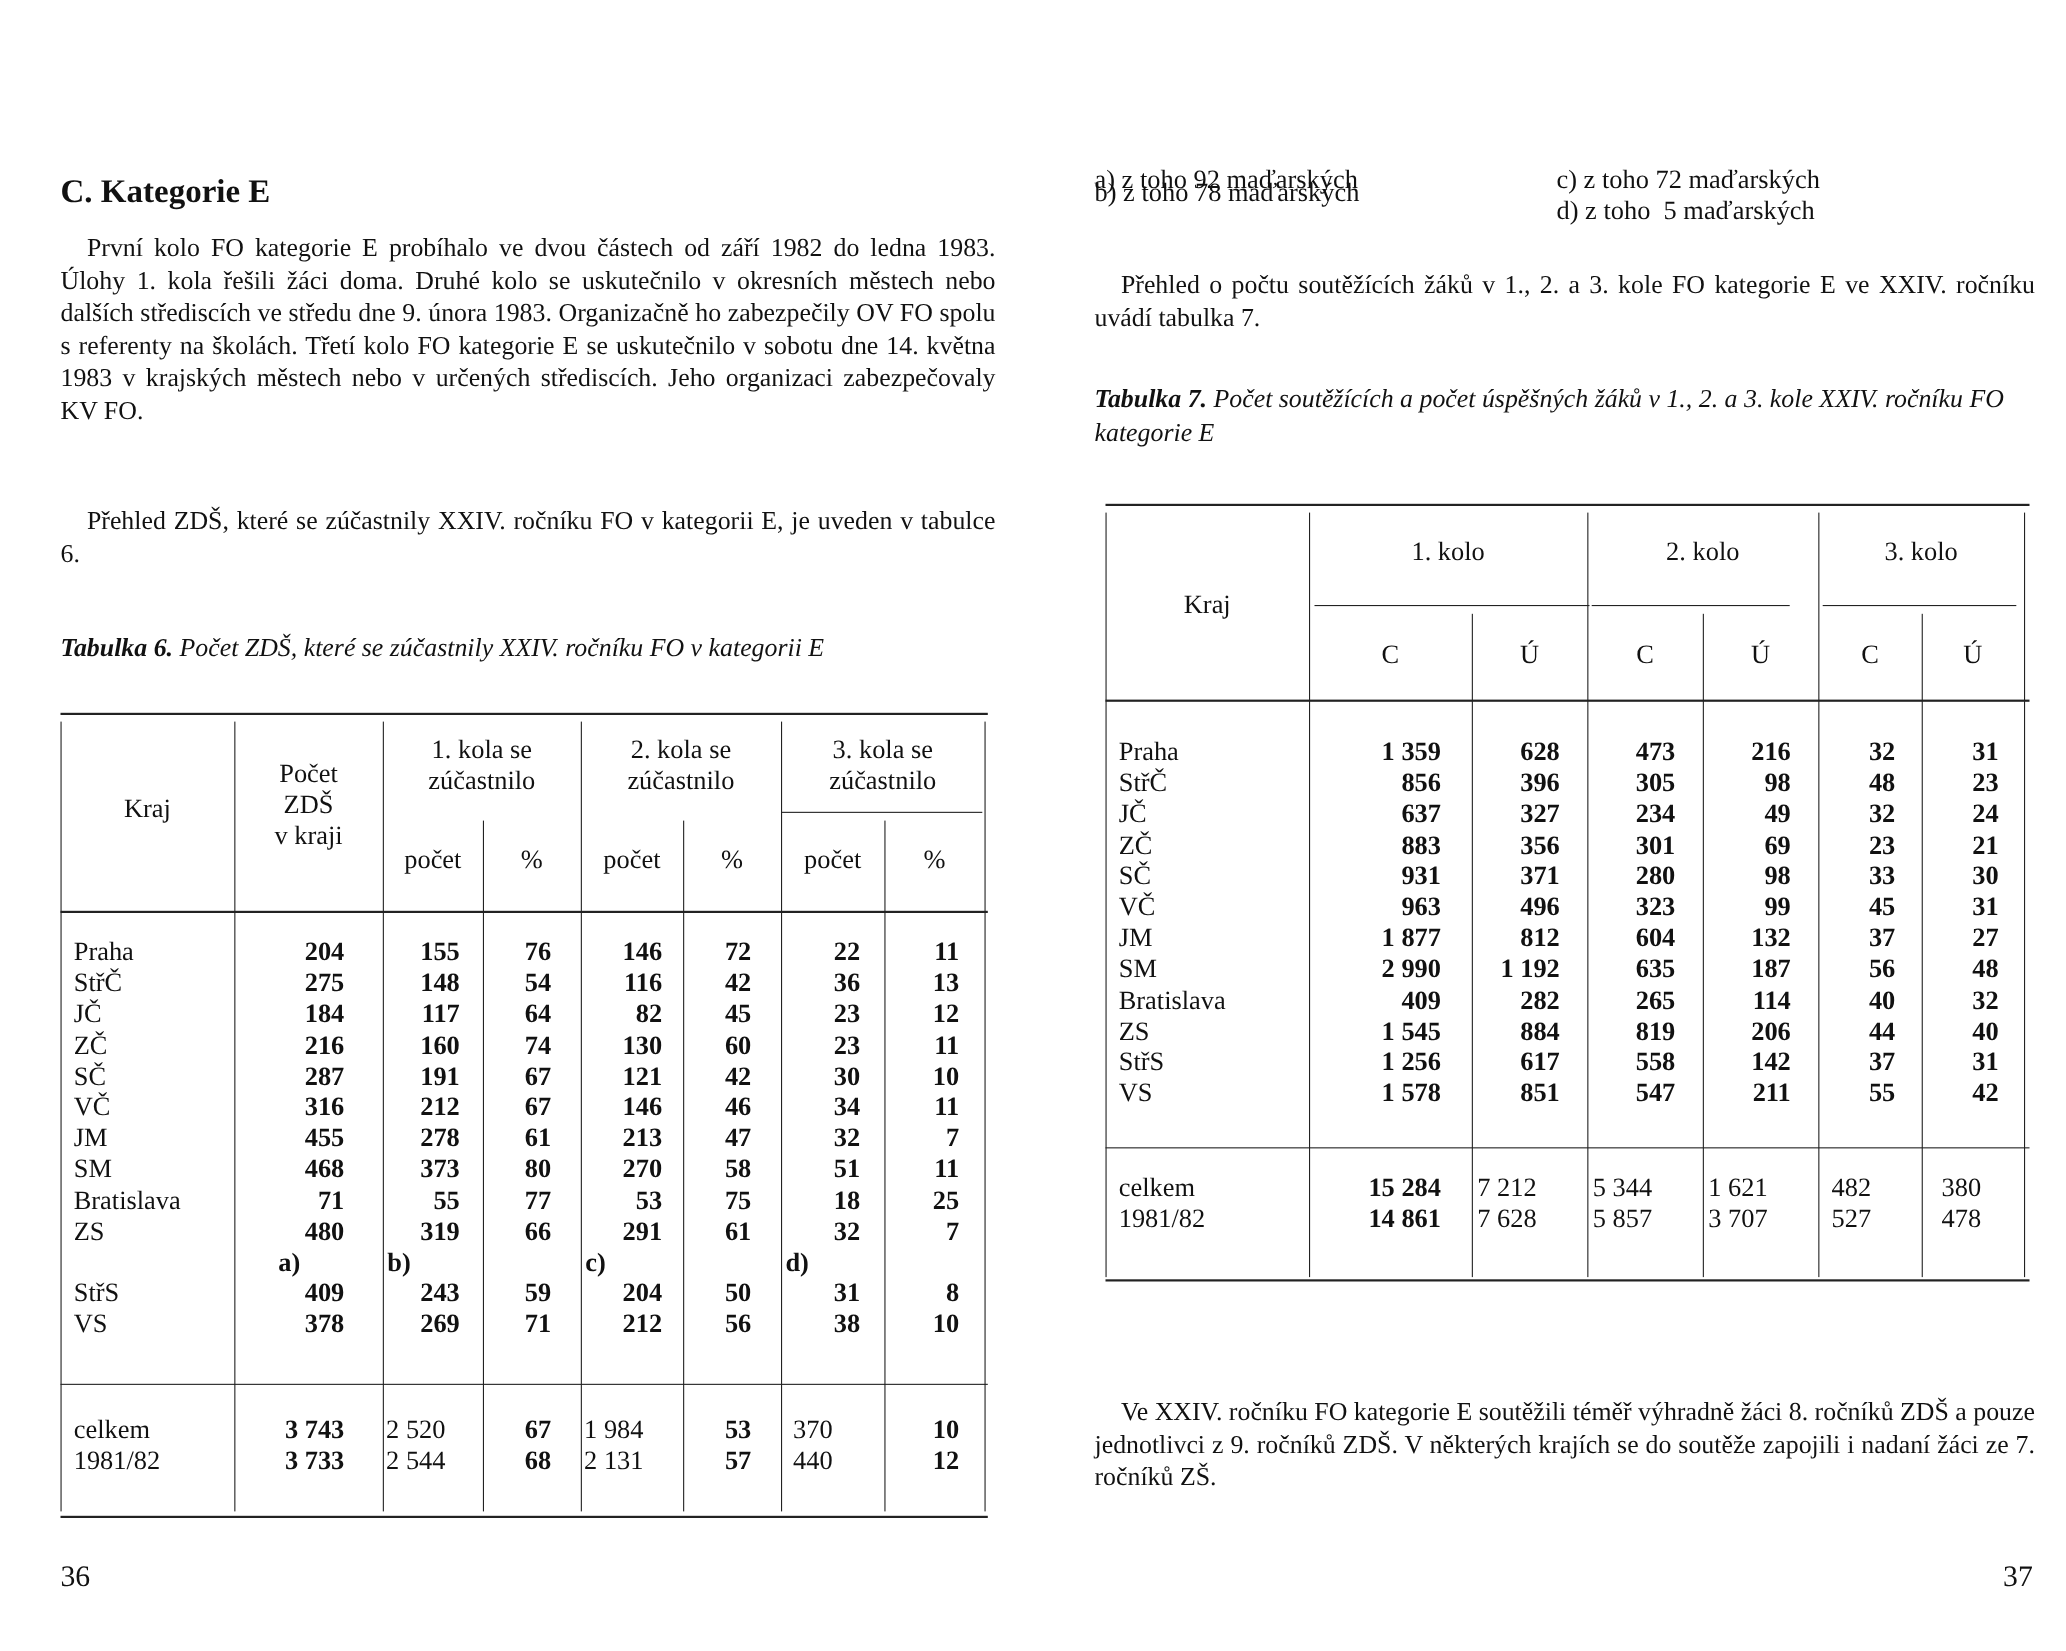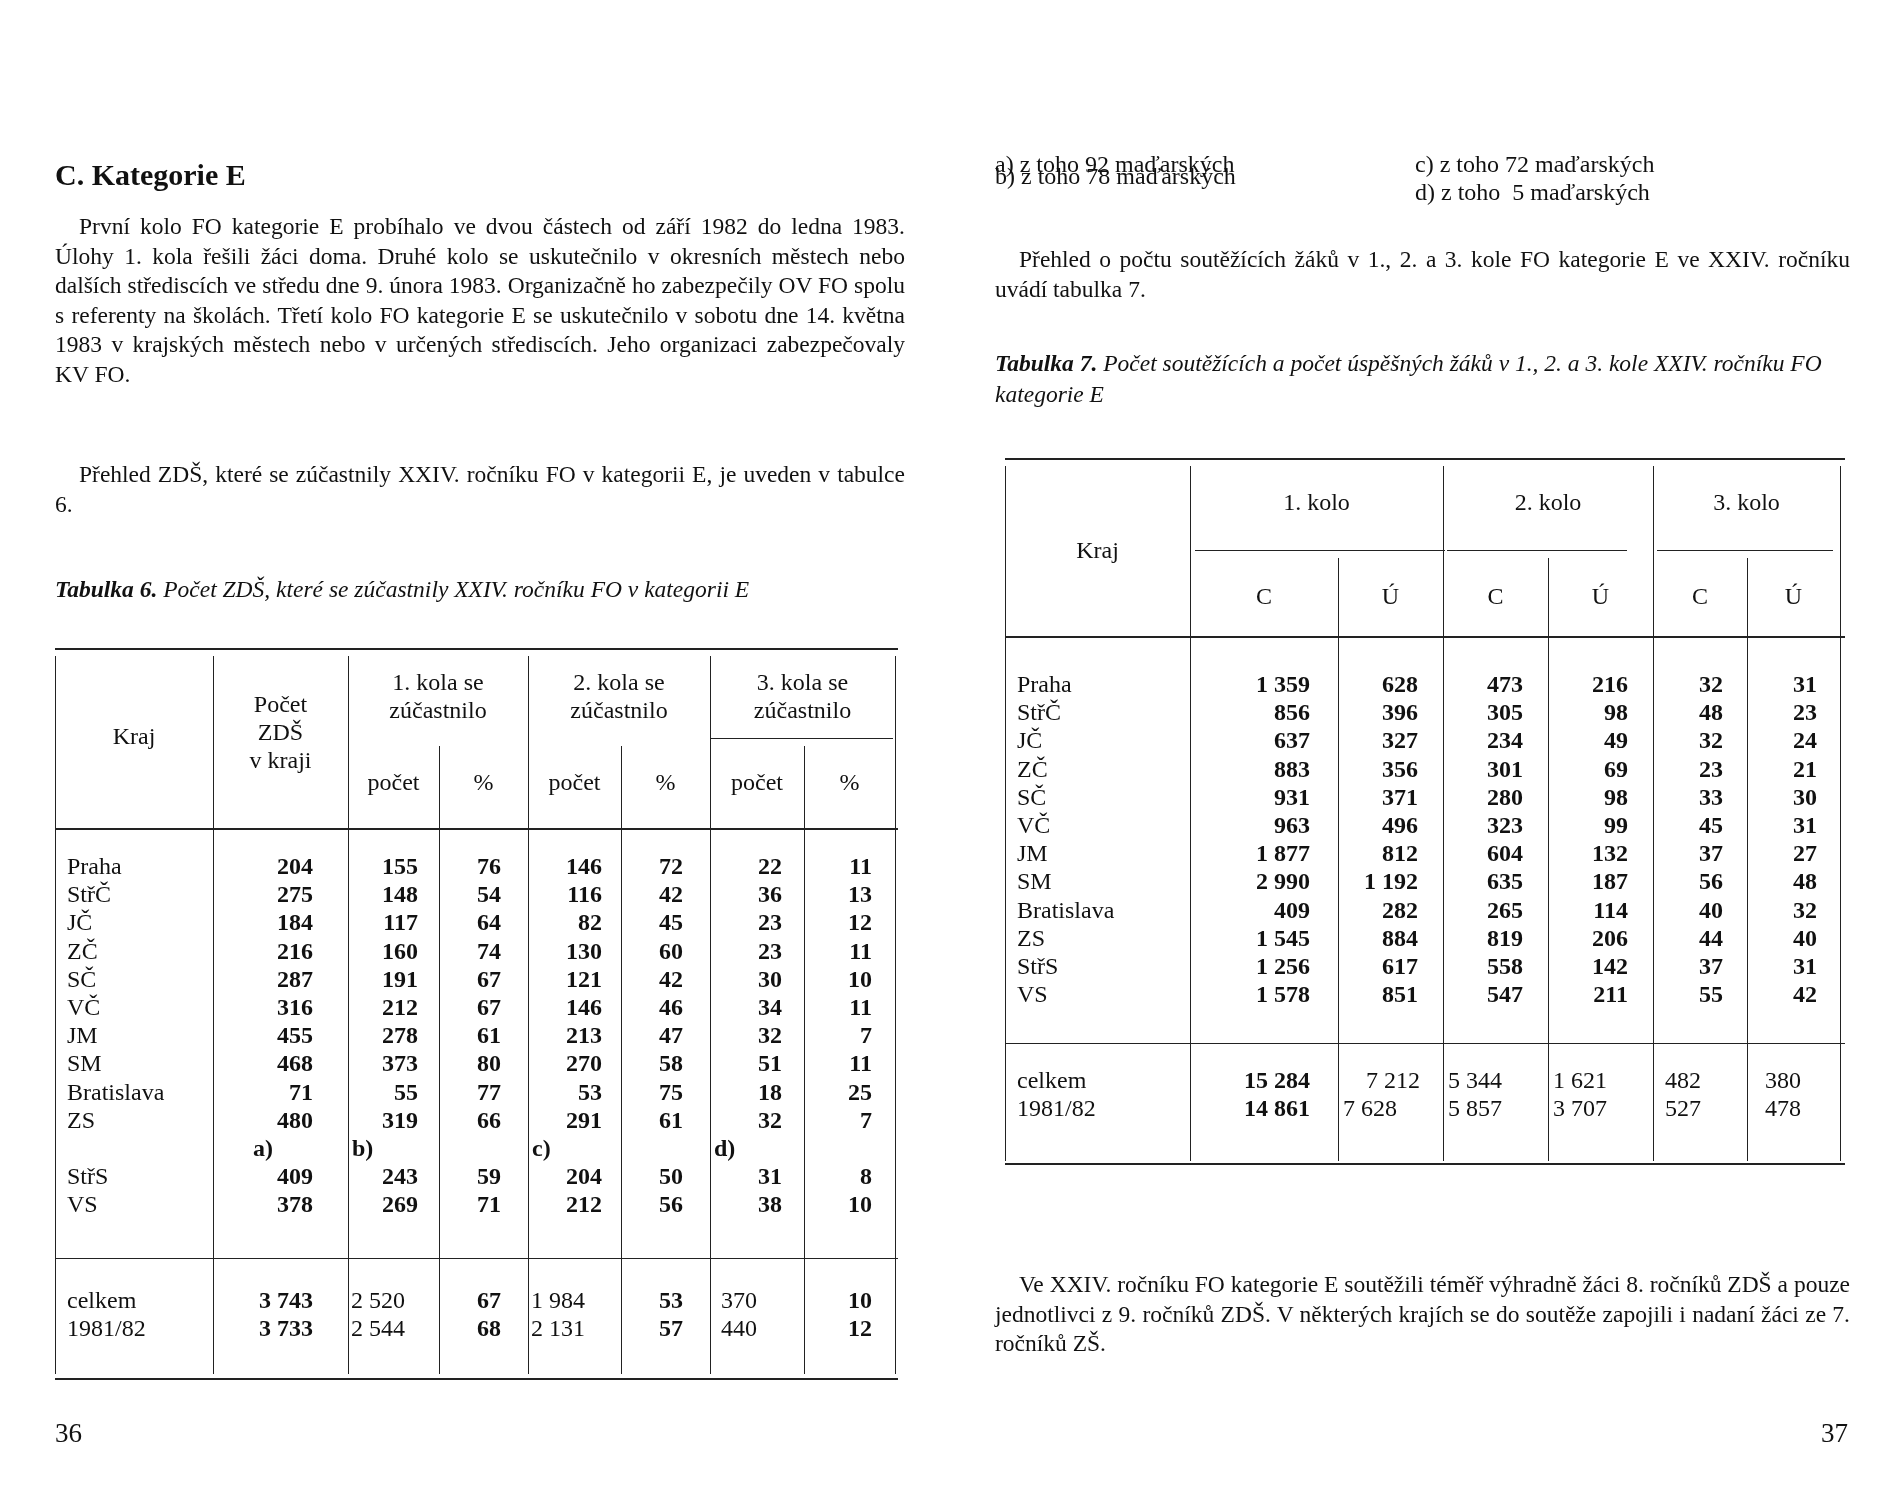--- a/index.html
+++ b/index.html
@@ -150,21 +150,21 @@
         <div class="col r" style="top: 212px; left: 185px; width: 120px;"><div style="height: 28.2px;">1 359</div><div style="height: 28.2px;">856</div><div style="height: 28.2px;">637</div><div style="height: 28.2px;">883</div><div style="height: 28.2px;">931</div><div style="height: 28.2px;">963</div><div style="height: 28.2px;">1 877</div><div style="height: 28.2px;">2 990</div><div style="height: 28.2px;">409</div><div style="height: 28.2px;">1 545</div><div style="height: 28.2px;">1 256</div><div style="height: 28.2px;">1 578</div></div>
         <div class="col r" style="top: 212px; left: 333px; width: 80px;"><div style="height: 28.2px;">628</div><div style="height: 28.2px;">396</div><div style="height: 28.2px;">327</div><div style="height: 28.2px;">356</div><div style="height: 28.2px;">371</div><div style="height: 28.2px;">496</div><div style="height: 28.2px;">812</div><div style="height: 28.2px;">1 192</div><div style="height: 28.2px;">282</div><div style="height: 28.2px;">884</div><div style="height: 28.2px;">617</div><div style="height: 28.2px;">851</div></div>
         <div class="col r" style="top: 212px; left: 438px; width: 80px;"><div style="height: 28.2px;">473</div><div style="height: 28.2px;">305</div><div style="height: 28.2px;">234</div><div style="height: 28.2px;">301</div><div style="height: 28.2px;">280</div><div style="height: 28.2px;">323</div><div style="height: 28.2px;">604</div><div style="height: 28.2px;">635</div><div style="height: 28.2px;">265</div><div style="height: 28.2px;">819</div><div style="height: 28.2px;">558</div><div style="height: 28.2px;">547</div></div>
         <div class="col r" style="top: 212px; left: 543px; width: 80px;"><div style="height: 28.2px;">216</div><div style="height: 28.2px;">98</div><div style="height: 28.2px;">49</div><div style="height: 28.2px;">69</div><div style="height: 28.2px;">98</div><div style="height: 28.2px;">99</div><div style="height: 28.2px;">132</div><div style="height: 28.2px;">187</div><div style="height: 28.2px;">114</div><div style="height: 28.2px;">206</div><div style="height: 28.2px;">142</div><div style="height: 28.2px;">211</div></div>
         <div class="col r" style="top: 212px; left: 648px; width: 70px;"><div style="height: 28.2px;">32</div><div style="height: 28.2px;">48</div><div style="height: 28.2px;">32</div><div style="height: 28.2px;">23</div><div style="height: 28.2px;">33</div><div style="height: 28.2px;">45</div><div style="height: 28.2px;">37</div><div style="height: 28.2px;">56</div><div style="height: 28.2px;">40</div><div style="height: 28.2px;">44</div><div style="height: 28.2px;">37</div><div style="height: 28.2px;">55</div></div>
         <div class="col r" style="top: 212px; left: 742px; width: 70px;"><div style="height: 28.2px;">31</div><div style="height: 28.2px;">23</div><div style="height: 28.2px;">24</div><div style="height: 28.2px;">21</div><div style="height: 28.2px;">30</div><div style="height: 28.2px;">31</div><div style="height: 28.2px;">27</div><div style="height: 28.2px;">48</div><div style="height: 28.2px;">32</div><div style="height: 28.2px;">40</div><div style="height: 28.2px;">31</div><div style="height: 28.2px;">42</div></div>
       </div>
     <div id="t7-totals">
         <div class="col l" style="top: 608px; left: 12px; width: 170px;"><div style="height: 28px;">celkem</div><div style="height: 28px;">1981/82</div></div>
         <div class="col r" style="top: 608px; left: 185px; width: 120px;"><div style="height: 28px;">15 284</div><div style="height: 28px;">14 861</div></div>
-        <div class="col l" style="top: 608px; left: 338px; width: 100px;"><div style="height: 28px; text-align: center;">7 212</div><div style="height: 28px;">7 628</div></div>
+        <div class="col l" style="top: 608px; left: 338px; width: 100px;"><div style="height: 28px;">7 212</div><div style="height: 28px;">7 628</div></div>
         <div class="col l" style="top: 608px; left: 443px; width: 100px;"><div style="height: 28px;">5 344</div><div style="height: 28px;">5 857</div></div>
         <div class="col l" style="top: 608px; left: 548px; width: 100px;"><div style="height: 28px;">1 621</div><div style="height: 28px;">3 707</div></div>
         <div class="col l" style="top: 608px; left: 660px; width: 80px;"><div style="height: 28px;">482</div><div style="height: 28px;">527</div></div>
         <div class="col l" style="top: 608px; left: 760px; width: 70px;"><div style="height: 28px;">380</div><div style="height: 28px;">478</div></div>
       </div>
   </div>
 
 
   <div class="para" style="top:1270px; width:855px;"><span class="indent"></span><span>Ve XXIV. ročníku FO kategorie E soutěžili téměř výhradně žáci 8. ročníků ZDŠ a pouze jednotlivci z 9. ročníků ZDŠ. V některých krajích se do soutěže zapojili i nadaní žáci ze 7. ročníků ZŠ.</span></div>
 

